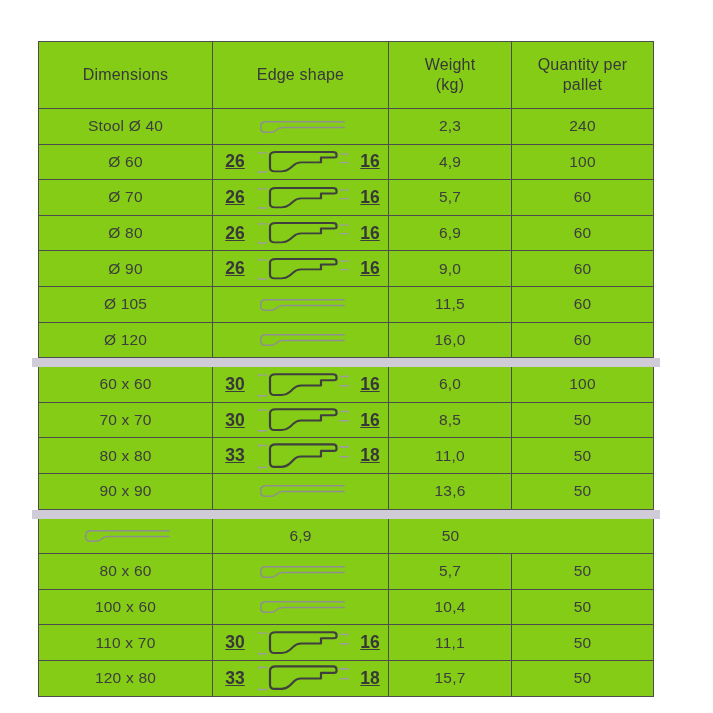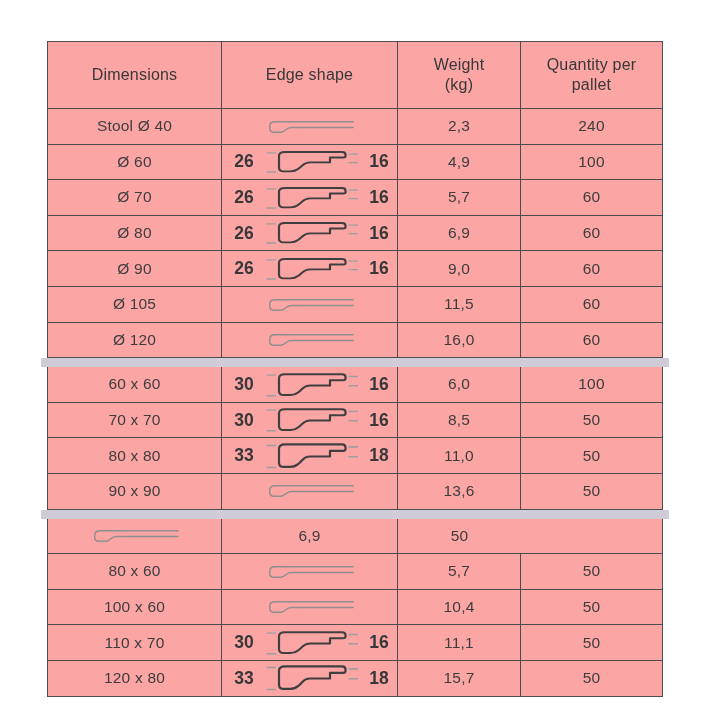--- a/index.html
+++ b/index.html
@@ -1,22 +1,22 @@
 <!DOCTYPE html>
 <html><head>
 <meta charset="utf-8">
 <style>
   html,body{margin:0;padding:0;}
   body{
     width:713px;height:713px;background:#ffffff;position:relative;overflow:hidden;
     font-family:"Liberation Sans", sans-serif;color:#3d3d3d;
   }
   .spec-table{
-    position:absolute;left:47px;top:41px;width:614px;
-    border:1.4px solid #4d4d4d;background:#fca5a5;box-sizing:content-box;
+    position:absolute;left:38px;top:41px;width:614px;
+    border:1.4px solid #4d4d4d;background:#84cc16;box-sizing:content-box;
   }
   .thead,.trow{
     display:grid;grid-template-columns:174px 176px 123px 141px;
     border-bottom:1px solid #4d4d4d;
   }
   .thead{height:66px;}
   .trow{height:34.6px;}
   .tgroup:last-child .trow:last-child{border-bottom:none;}
   .cell{
     display:flex;align-items:center;justify-content:center;
@@ -24,21 +24,21 @@
     font-size:15.5px;letter-spacing:.2px;text-align:center;
   }
   .cell:last-child{border-right:none;}
   .hcell{flex-direction:column;line-height:1.28;font-size:16px;color:#383838;}
   .hcell .l2:empty{display:none;}
   .group-separator{
     height:9px;background:#cfccd8;margin:0 -7px;position:relative;z-index:2;
   }
   
   .c-edge{justify-content:center;}
-  .c-edge.dimmed{justify-content:space-between;padding:0 7px 0 11px;}
+  .c-edge.dimmed{justify-content:space-between;padding:0 7px 0 11px;text-decoration:underline;}
   .dim-num{
     font-size:17.5px;font-weight:700;color:#383838;letter-spacing:0;
     min-width:22px;text-align:center;
   }
   .c-edge:not(.dimmed) .dim-num{display:none;}
   svg.profile-bold{width:96px;height:27px;display:block;}
   .v26 svg.profile-bold{height:25.5px;}
   .v30 svg.profile-bold{height:27.5px;}
   .v33 svg.profile-bold{height:29.5px;}
   svg.profile-plain{width:92px;height:15.5px;display:block;}

